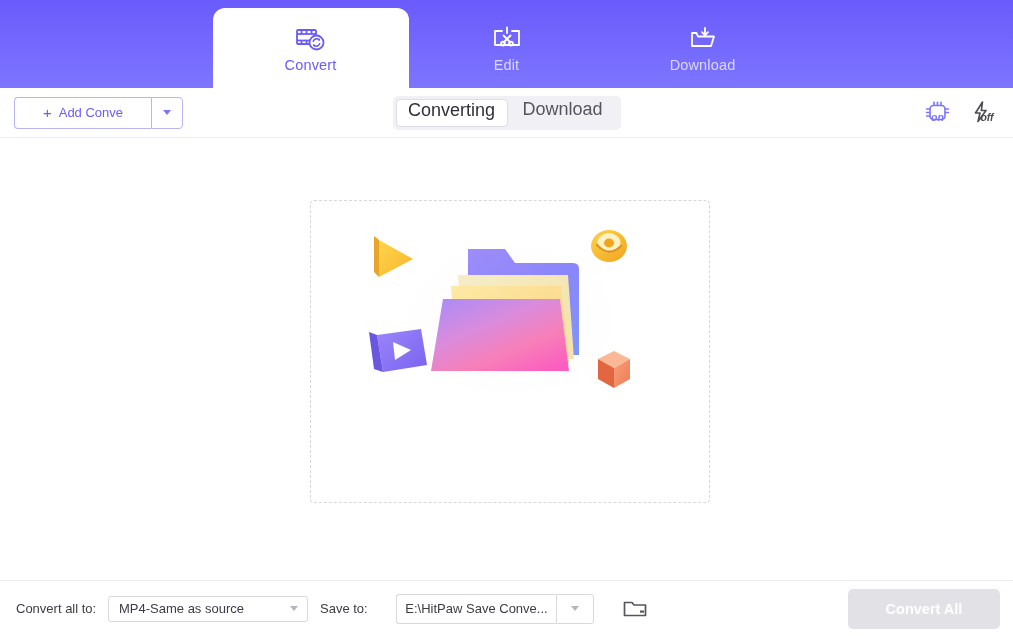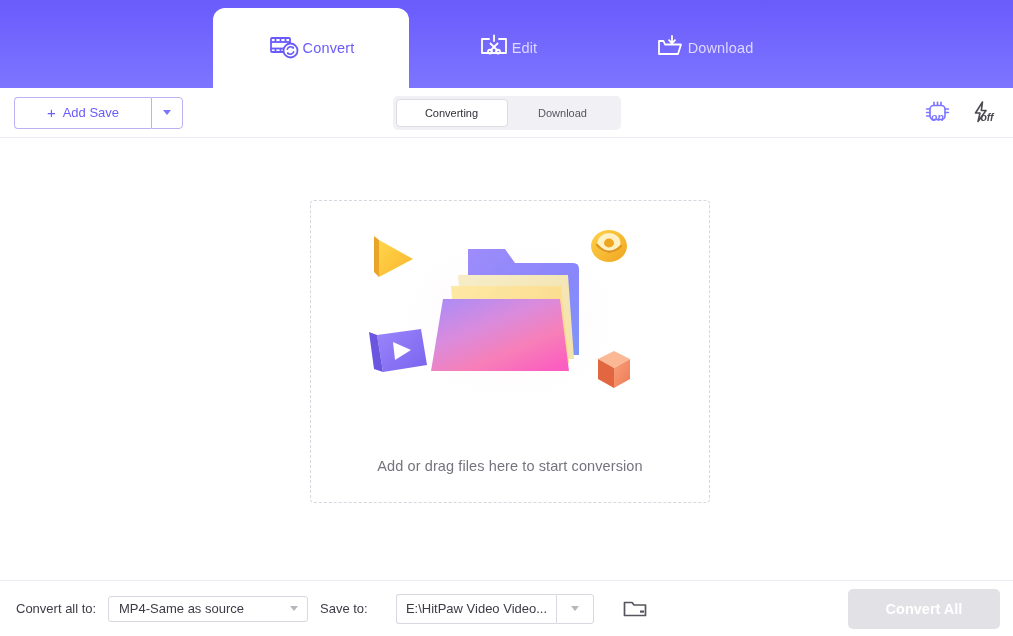--- a/index.html
+++ b/index.html
@@ -29,21 +29,21 @@
   .nav {
     display: flex;
     align-items: flex-end;
     height: 88px;
   }
   .nav-tab {
     width: 196px;
     height: 80px;
     margin-top: 8px;
     display: flex;
-    flex-direction: row;
+    flex-direction: column;
     align-items: center;
     justify-content: center;
     cursor: pointer;
     user-select: none;
     position: relative;
   }
   .nav-tab .nav-label {
     font-size: 14.5px;
     color: #ddd8ff;
     letter-spacing: .15px;
@@ -109,22 +109,22 @@
     position: absolute;
     left: 50%; transform: translateX(-50%);
     width: 228px; height: 34px;
     background: #f1f1f5;
     border-radius: 5px;
     display: flex; align-items: center;
     padding: 3px;
   }
   .seg {
     flex: 1; height: 28px;
-    display:flex; align-items:center; justify-content:center;
-    font-size: 11px;
+    display:flex; justify-content:center;
+    font-size: 18px;
     color: #55555f;
     border-radius: 4px;
     cursor: pointer;
     user-select: none;
   }
   .seg.active {
     background: #ffffff;
     border: 1px solid #dcdce4;
     color: #2f2f38;
   }
@@ -298,21 +298,21 @@
       </div>
 
     </div>
   </div>
 
   <div class="toolbar">
 
     <div class="addfiles-group">
       <div class="addfiles-btn">
         <span class="plus">+</span>
-        <span>Add Save</span>
+        <span>Add Conve</span>
       </div>
       <div class="addfiles-caret">
         <span class="caret-tri"></span>
       </div>
     </div>
 
     <div class="segmented">
       <div class="seg active">
         <span>Converting</span>
       </div>
@@ -427,38 +427,37 @@
           </g>
 
           <g transform="translate(243,144)">
             <path d="M0 8 L16 0 L32 8 L16 17 Z" fill="#fbb894"></path>
             <path d="M0 8 L16 17 L16 37 L0 28 Z" fill="#e2663f"></path>
             <path d="M32 8 L16 17 L16 37 L32 28 Z" fill="url(#orangeCube)"></path>
           </g>
         </svg>
       </div>
 
-      <div class="drop-text">Add or drag files here to start conversion</div>
     </div>
   </div>
 
   <div class="bottombar">
 
     <span class="bb-label lbl-convert-all">Convert all to:</span>
 
     <div class="select-box select-format">
       <span>MP4-Same as source</span>
       <span class="caret-tri grey"></span>
     </div>
 
     <span class="bb-label lbl-save-to">Save to:</span>
 
     <div class="saveto-group">
       <div class="saveto-value">
-        <span>E:\HitPaw Video Video...</span>
+        <span>E:\HitPaw Save Conve...</span>
       </div>
       <div class="saveto-caret">
         <span class="caret-tri grey"></span>
       </div>
     </div>
 
     <div class="folder-btn">
       <svg width="26" height="22" viewBox="0 0 26 22">
         <g fill="none" stroke="#55555d" stroke-width="1.7" stroke-linejoin="round">
           <path d="M2.5 17.5 L2.5 4.5 L10 4.5 L12 7 L23.5 7 L23.5 17.5 Z"></path>

